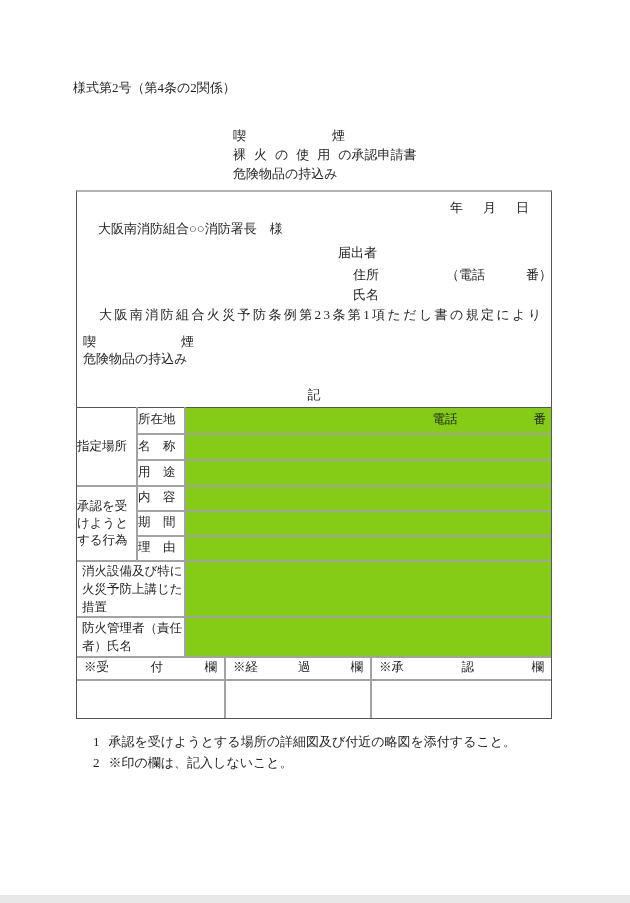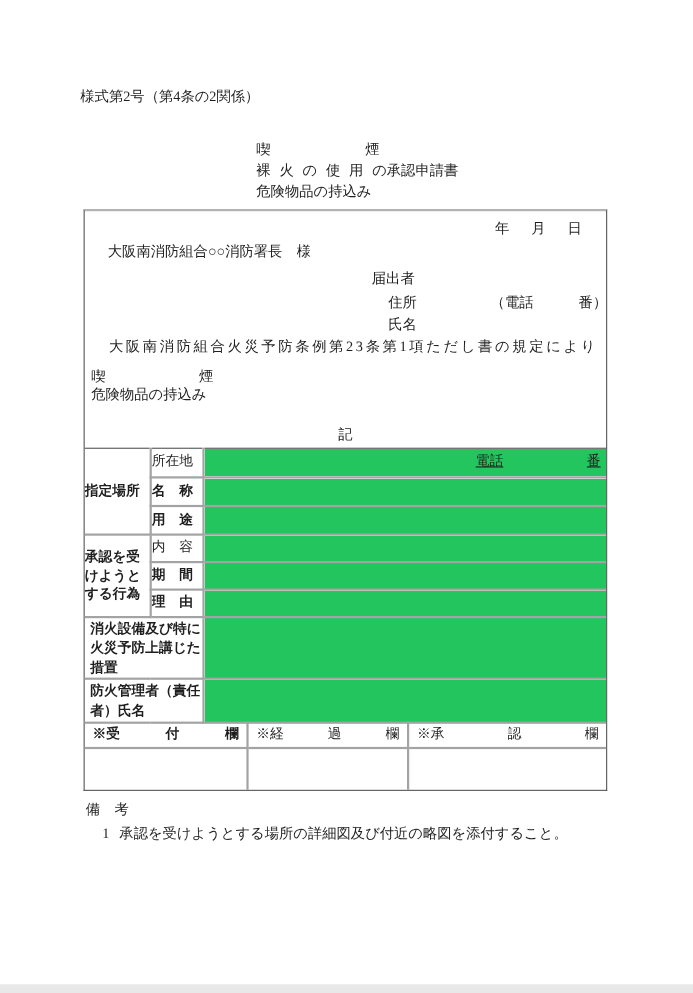--- a/index.html
+++ b/index.html
@@ -22,31 +22,31 @@
   }
   .date-line{position:absolute;right:22px;top:8px;white-space:nowrap;}
   .date-line .dgap{display:inline-block;margin-left:20px;}
   .law-line{position:absolute;left:22px;top:115px;letter-spacing:2.4px;white-space:nowrap;}
   .stack{position:absolute;left:6px;top:141px;line-height:17px;white-space:nowrap;}
   .gap-to-yen2{display:inline-block;margin-left:85px;}
   .ki-line{position:absolute;left:0;right:0;top:195px;text-align:center;}
   
   .tbl{border-collapse:collapse;width:474px;table-layout:fixed;font-size:12.5px;}
   .tbl td{border:2px solid #a3a3a3;padding:0;vertical-align:middle;overflow:hidden;}
-  .tbl td:first-child{border-left:none;font-weight:bold;}
+  .tbl td:first-child{border-left:none;}
   .tbl td:last-child{border-right:none;}
   .tbl-main{position:absolute;left:0;top:215px;border-top:1px solid #555;}
   .tbl-main tr:first-child td{border-top:none;}
   .tbl-stamp{position:absolute;left:0;bottom:0;height:62px;}
   .tbl-stamp tr:first-child td{border-top:none;}
   .tbl-stamp tr:last-child td{border-bottom:none;}
   .grp{padding-left:8px;white-space:nowrap;line-height:17px;}
   .grp.wide{padding-left:5px;line-height:18px;}
   .sub{padding-left:8px;white-space:nowrap;}
-  .val{background:#22c55e;text-decoration:underline;}
+  .val{background:#84cc16;}
   .phone-line{display:flex;justify-content:flex-end;align-items:center;padding-right:5px;white-space:nowrap;}
   .phone-line .ph-num{margin-left:76px;}
   .stamp-head{display:flex;justify-content:space-between;padding:0 7px;white-space:nowrap;}
   
   .remarks{position:absolute;left:78px;top:728px;white-space:nowrap;}
   .rem-item{margin-left:15px;margin-top:6px;line-height:15px;}
   .rem-item .rem-num{display:inline-block;margin-right:9px;}
 </style>
 </head>
 <body>
@@ -177,17 +177,17 @@
         <td></td>
         <td></td>
         <td></td>
       </tr>
     </tbody>
       </table>
 
   </div>
 
   <div class="remarks">
-    <div class="rem-head">備　考</div>
     <div class="rem-item"><span class="rem-num">1</span><span>承認を受けようとする場所の詳細図及び付近の略図を添付すること。</span></div>
+    <div class="rem-item"><span class="rem-num">2</span><span>※印の欄は、記入しないこと。</span></div>
   </div>
 
 </div>
 
 </body></html>

